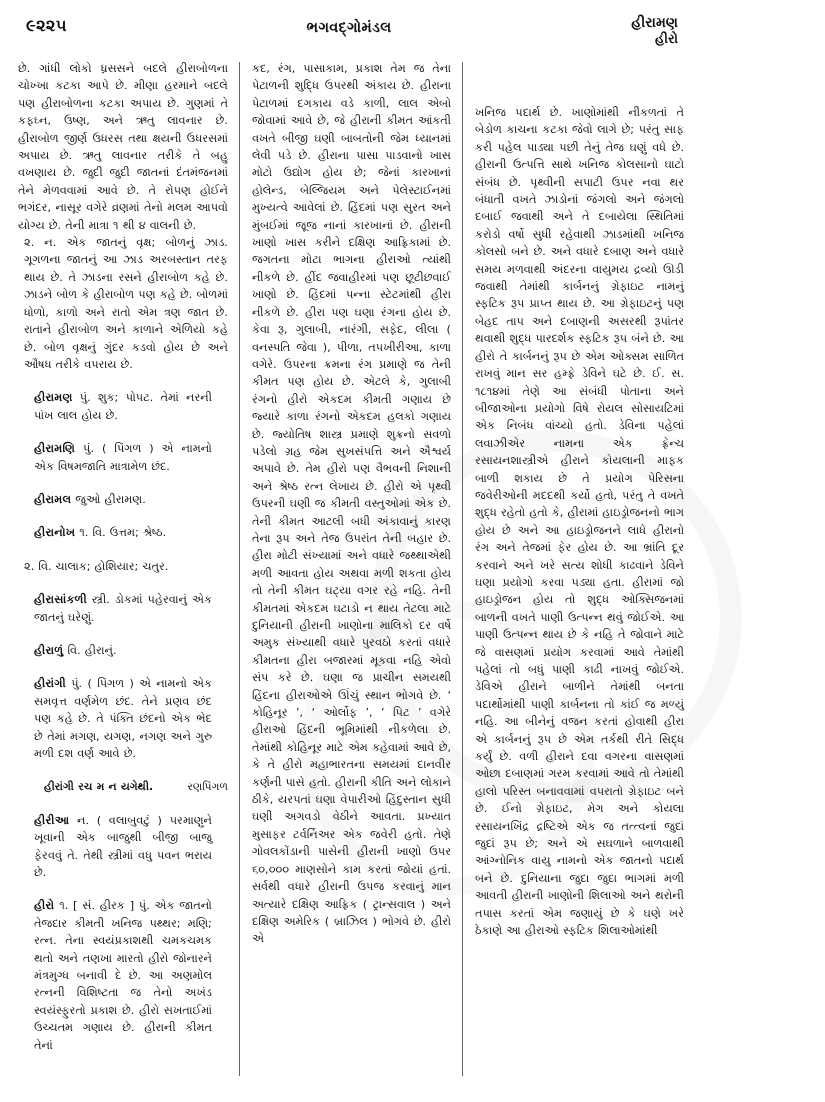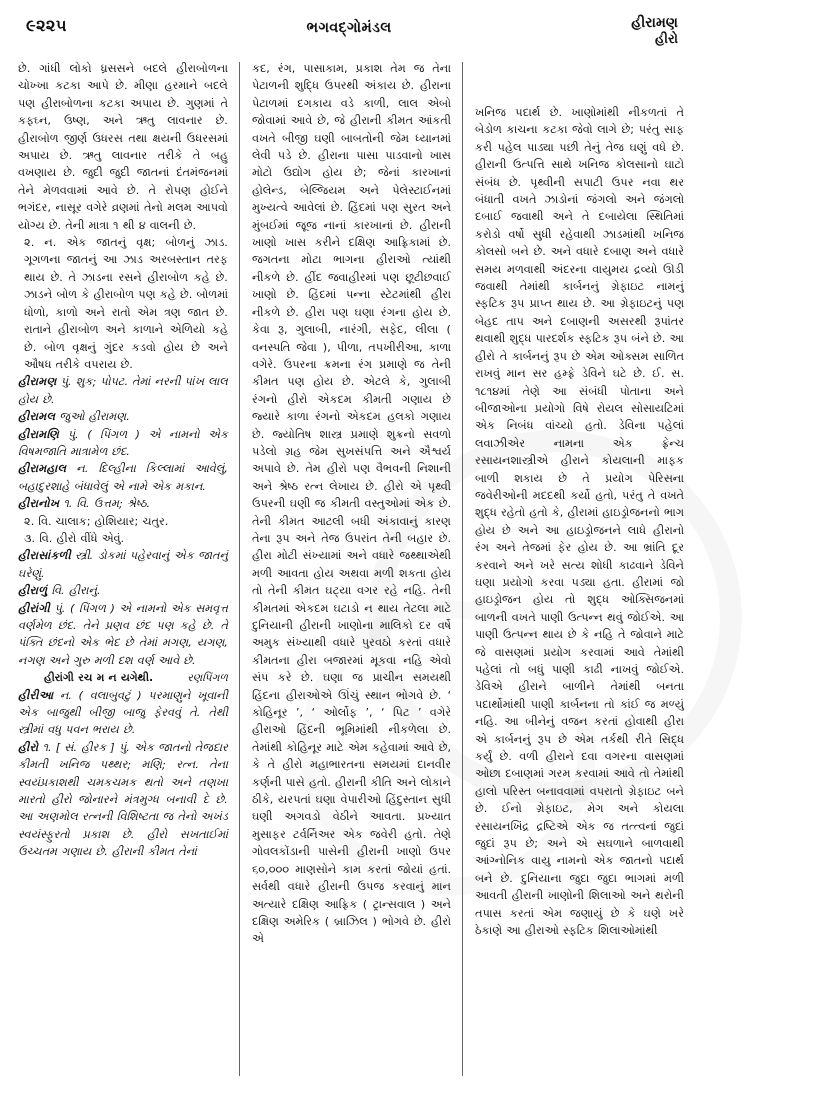--- a/index.html
+++ b/index.html
@@ -72,31 +72,31 @@
   .rule{
     width:1px;
     background:#4a4a4a;
     margin:2px 0 0 0;
     flex:0 0 1px;
     height:1014px;
     opacity:.85;
   }
   p{margin:0;text-indent:0;}
   p.cont{margin:0;}
-  .entry{margin:0;font-style:italic;}
+  .entry{margin:16px;}
   .hw{font-weight:bold;letter-spacing:.2px;}
   .sense{font-weight:normal;}
   .srcline{
     display:flex;
     justify-content:space-between;
     font-size:10.8px;
     gap:24px;
   }
   .srcline .quote{padding-left:26px;font-weight:bold;}
-  .srcline .attrib{font-style:italic;}
+  .srcline .attrib{}
   .num{margin:0;padding-left:6px;}
   
   .watermark{
     position:absolute;
     right:-40px;top:430px;
     width:330px;height:330px;
     border:22px solid rgba(0,0,0,0.035);
     border-radius:50%;
     pointer-events:none;
   }
@@ -125,26 +125,24 @@
       <span class="rw2">હીરો</span>
     </div>
   </div>
 
   <div class="cols">
 
     <div class="col c1">
       <p class="cont">છે. ગાંધી લોકો ધ્રસસને બદલે હીરાબોળના ચોખ્ખા કટકા આપે છે. મીણા હરમાને બદલે પણ હીરાબોળના કટકા અપાય છે. ગુણમાં તે કફઘ્ન, ઉષ્ણ, અને ઋતુ લાવનાર છે. હીરાબોળ જીર્ણ ઉધરસ તથા ક્ષયની ઉધરસમાં અપાય છે. ઋતુ લાવનાર તરીકે તે બહુ વખણાય છે. જુદી જુદી જાતનાં દંતમંજનમાં તેને મેળવવામાં આવે છે. તે રોપણ હોઈને ભગંદર, નાસૂર વગેરે વ્રણમાં તેનો મલમ આપવો યોગ્ય છે. તેની માત્રા ૧ થી ૪ વાલની છે.</p>
       <p class="num"><span>૨.</span> <span>ન. એક જાતનું વૃક્ષ; બોળનું ઝાડ. ગૂગળના જાતનું આ ઝાડ અરબસ્તાન તરફ થાય છે. તે ઝાડના રસને હીરાબોળ કહે છે. ઝાડને બોળ કે હીરાબોળ પણ કહે છે. બોળમાં ધોળો, કાળો અને રાતો એમ ત્રણ જાત છે. રાતાને હીરાબોળ અને કાળાને એળિયો કહે છે. બોળ વૃક્ષનું ગુંદર કડવો હોય છે અને ઔષધ તરીકે વપરાય છે.</span></p>
       <p class="entry"><span class="hw">હીરામણ</span> <span class="sense">પું. શુક; પોપટ. તેમાં નરની પાંખ લાલ હોય છે.</span></p>
+      <p class="entry"><span class="hw">હીરામણિ</span> <span class="sense">પું. ( પિંગળ ) એ નામનો એક વિષમજાતિ માત્રામેળ છંદ.</span></p>
       <p class="entry"><span class="hw">હીરામલ</span> <span class="sense">જુઓ હીરામણ.</span></p>
-      <p class="entry"><span class="hw">હીરામણિ</span> <span class="sense">પું. ( પિંગળ ) એ નામનો એક વિષમજાતિ માત્રામેળ છંદ.</span></p>
-      <p class="entry"><span class="hw">હીરામહાલ</span> <span class="sense">ન. દિલ્હીના કિલ્લામાં આવેલું, બહાદુરશાહે બંધાવેલું એ નામે એક મકાન.</span></p>
       <p class="entry"><span class="hw">હીરાનોખ</span> <span class="sense">૧. વિ. ઉત્તમ; શ્રેષ્ઠ.</span></p>
       <p class="num"><span>૨.</span> <span>વિ. ચાલાક; હોશિયાર; ચતુર.</span></p>
-      <p class="num"><span>૩.</span> <span>વિ. હીરો વીંધે એવું.</span></p>
       <p class="entry"><span class="hw">હીરાસાંકળી</span> <span class="sense">સ્ત્રી. ડોકમાં પહેરવાનું એક જાતનું ઘરેણું.</span></p>
       <p class="entry"><span class="hw">હીરાળું</span> <span class="sense">વિ. હીરાનું.</span></p>
       <p class="entry"><span class="hw">હીરાંગી</span> <span class="sense">પું. ( પિંગળ ) એ નામનો એક સમવૃત્ત વર્ણમેળ છંદ. તેને પ્રણવ છંદ પણ કહે છે. તે પંક્તિ છંદનો એક ભેદ છે તેમાં મગણ, યગણ, નગણ અને ગુરુ મળી દશ વર્ણ આવે છે.</span></p>
       <p class="srcline">
           <span class="quote">હીરાંગી રચ મ ન યગેથી.</span>
           <span class="attrib">રણપિંગળ</span>
         </p>
       <p class="entry"><span class="hw">હીરીઆ</span> <span class="sense">ન. ( વલાબુવટું ) પરમાણુને ખૂવાની એક બાજુથી બીજી બાજુ ફેરવવું તે. તેથી સ્ત્રીમાં વધુ પવન ભરાય છે.</span></p>
       <p class="entry"><span class="hw">હીરો</span> <span class="sense">૧. [ સં. હીરક ] પું. એક જાતનો તેજદાર કીમતી ખનિજ પથ્થર; મણિ; રત્ન. તેના સ્વયંપ્રકાશથી ચમકચમક થતો અને તણખા મારતો હીરો જોનારને મંત્રમુગ્ધ બનાવી દે છે. આ અણમોલ રત્નની વિશિષ્ટતા જ તેનો અખંડ સ્વયંસ્ફુરતો પ્રકાશ છે. હીરો સખતાઈમાં ઉચ્ચતમ ગણાય છે. હીરાની કીમત તેનાં</span></p>
     </div>

